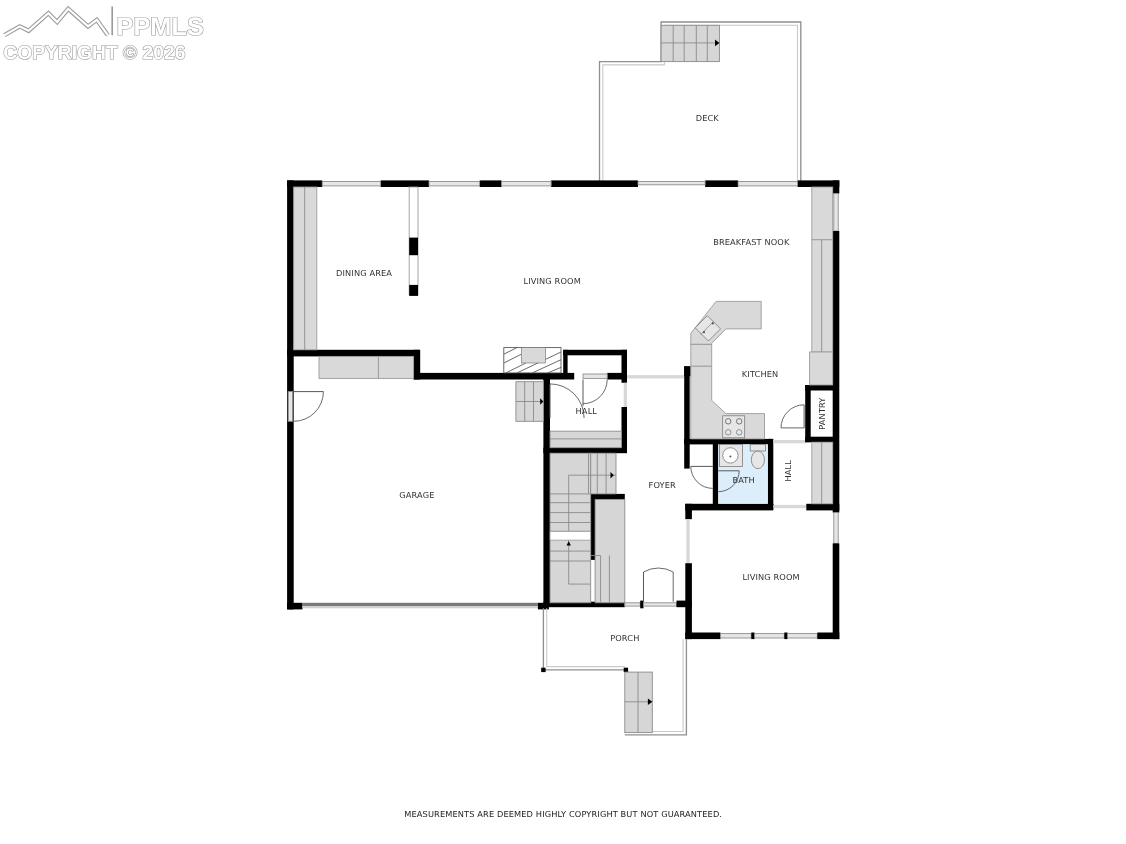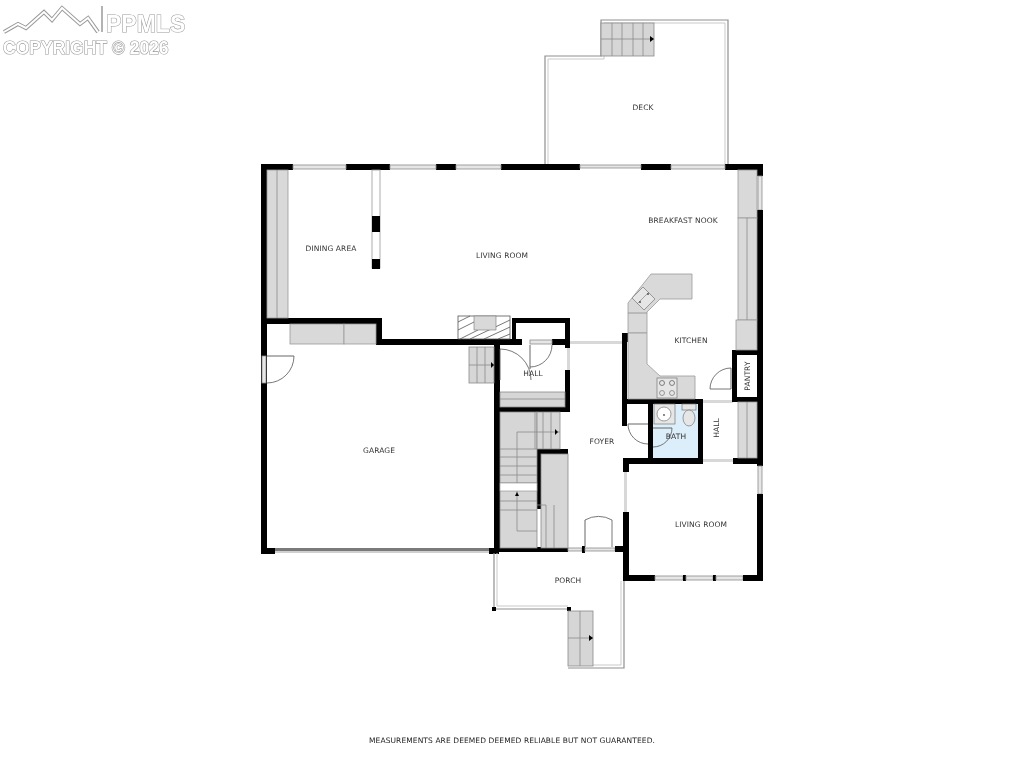--- a/index.html
+++ b/index.html
@@ -282,13 +282,13 @@
     <text class="room-label" x="533" y="376" text-anchor="middle">HALL</text>
     <text class="room-label" x="379" y="453" text-anchor="middle">GARAGE</text>
     <text class="room-label" x="602" y="444" text-anchor="middle">FOYER</text>
     <text class="room-label" x="676" y="439" text-anchor="middle">BATH</text>
     <text class="room-label" x="0" y="0" text-anchor="middle" transform="translate(719,428) rotate(-90)">HALL</text>
     <text class="room-label" x="701" y="527" text-anchor="middle">LIVING ROOM</text>
     <text class="room-label" x="568" y="583" text-anchor="middle">PORCH</text>
   </g>
 </svg>
 
-<div class="disclaimer">MEASUREMENTS ARE DEEMED DEEMED RELIABLE BUT NOT GUARANTEED.</div>
+<div class="disclaimer">MEASUREMENTS ARE DEEMED HIGHLY COPYRIGHT BUT NOT GUARANTEED.</div>
 
 </body></html>

